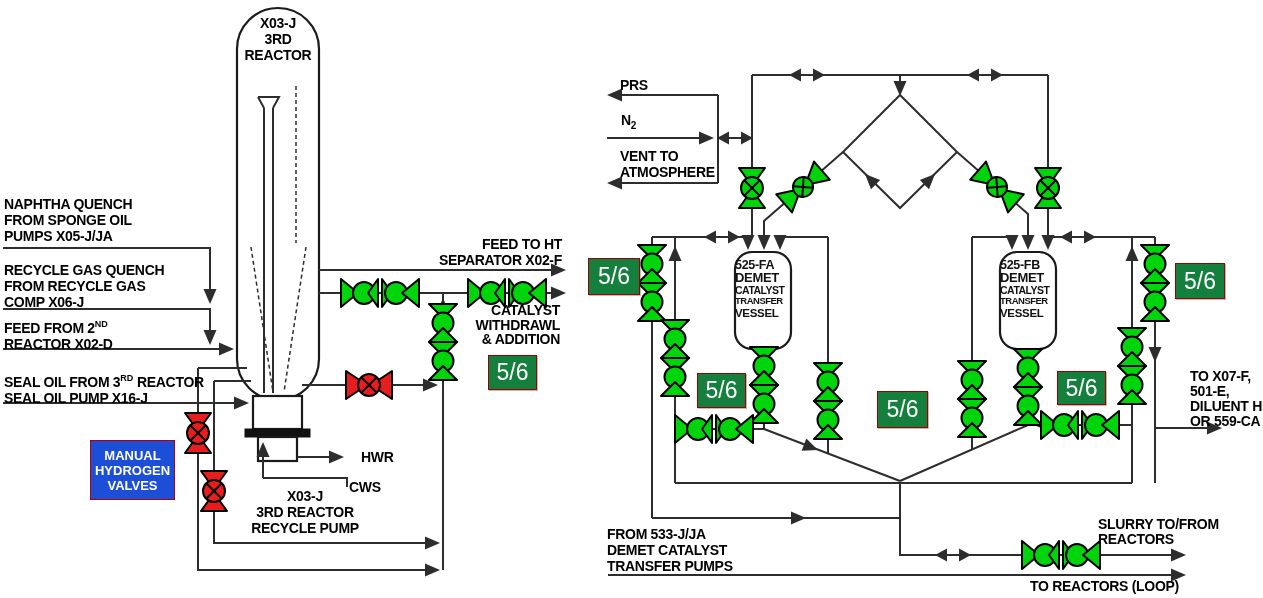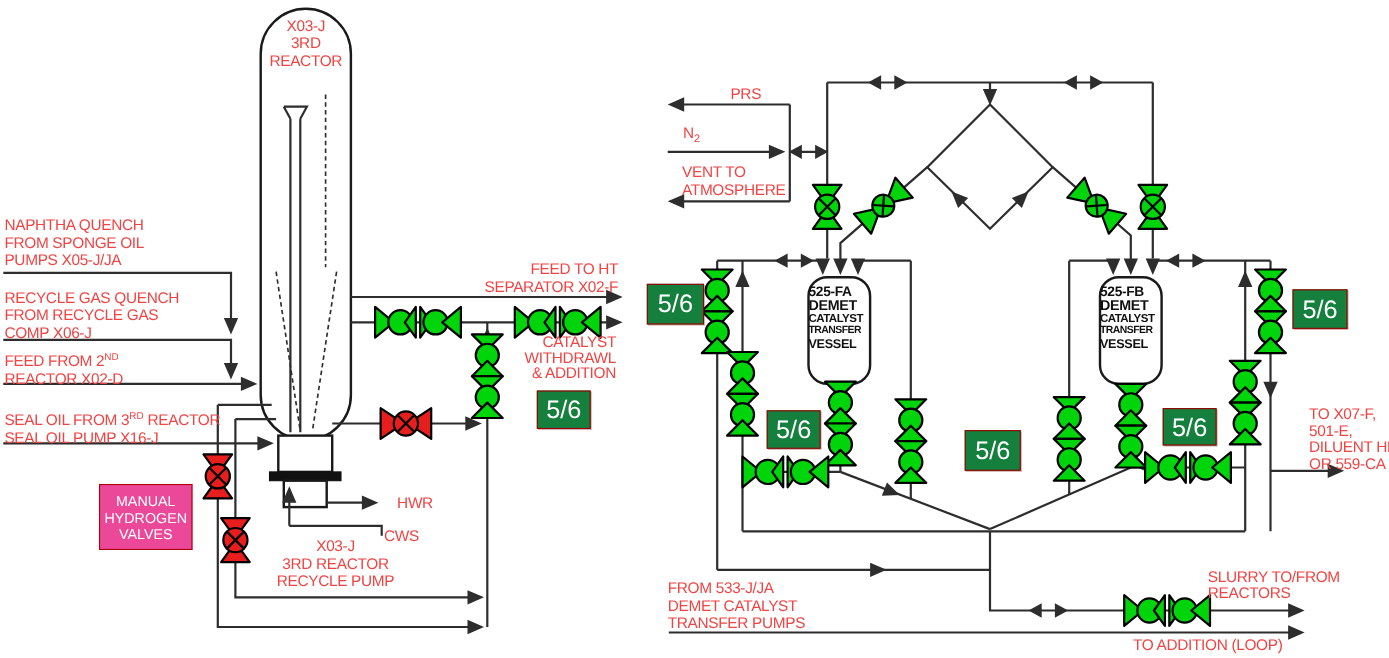--- a/index.html
+++ b/index.html
@@ -6,32 +6,32 @@
   .canvas{position:relative;width:1263px;height:598px;background:#fff;overflow:hidden;
           font-family:"Liberation Sans",sans-serif;color:#111;}
   svg{position:absolute;left:0;top:0;}
   .ln{fill:none;stroke:#2d2d2d;stroke-width:2;}
   .dash{fill:none;stroke:#2d2d2d;stroke-width:1.5;stroke-dasharray:4 3;}
   .vsl{fill:#fff;stroke:#1a1a1a;stroke-width:2.2;}
   .blk{fill:#111;stroke:#111;}
   .vg{fill:#00d40a;}
   .vr{fill:#e81e1e;}
   .ar{fill:#2d2d2d;stroke:none;}
-  .lbl{position:absolute;white-space:pre-line;font-weight:400;font-size:14px;
-       line-height:16px;letter-spacing:-0.3px;color:#ef4444;}
+  .lbl{position:absolute;white-space:pre-line;font-weight:700;font-size:14px;
+       line-height:16px;letter-spacing:-0.3px;color:#000000;}
   .lbl sup{font-size:9px;letter-spacing:0;}
   .lbl sub{font-size:10px;letter-spacing:0;}
   .ctr{text-align:center;}
   .rgt{text-align:right;}
   .badge{position:absolute;background:#15803d;border:1.5px solid #990000;
          color:#fff;display:flex;align-items:center;justify-content:center;
          font-size:23px;font-weight:500;box-shadow:1px 1px 0 rgba(120,0,0,.3);}
-  .redbox{position:absolute;background:#ec4899;color:#fff;display:flex;align-items:center;
+  .redbox{position:absolute;background:#1d4ed8;color:#fff;display:flex;align-items:center;
           justify-content:center;text-align:center;font-size:13px;line-height:15px;
-          font-weight:400;white-space:pre-line;border:1px solid #b00000;}
+          font-weight:700;white-space:pre-line;border:1px solid #b00000;}
   .vessel-text{position:absolute;text-align:left;font-weight:700;color:#111;}
   .vessel-text .t1{font-size:12.5px;line-height:13px;letter-spacing:-0.3px;}
   .vessel-text .t2{font-size:13px;line-height:12.5px;letter-spacing:-0.3px;}
   .vessel-text .t3{font-size:10.5px;line-height:11.5px;letter-spacing:-0.5px;}
   .vessel-text .t4{font-size:9.5px;line-height:10.5px;letter-spacing:-0.5px;}
   .vessel-text .t5{font-size:11.5px;line-height:13px;letter-spacing:-0.3px;}
 </style>
 </head>
 <body>
 
@@ -252,21 +252,21 @@
 
 <div class="badge" style="left:488px;top:355px;width:47px;height:33px;">5/6</div>
 
 <div class="lbl" style="left:349px;top:449px;padding-left:12px;">HWR</div>
 <div class="lbl" style="left:349px;top:479px;">CWS</div>
 
 <div class="lbl ctr" style="left:230px;top:488px;width:150px;">X03-J
 3RD REACTOR
 RECYCLE PUMP</div>
 
-<div class="lbl" style="left:620px;top:77px;margin-left:44px;">PRS</div>
+<div class="lbl" style="left:620px;top:77px;">PRS</div>
 <div class="lbl" style="left:621px;top:112px;"><span>N</span><sub>2</sub></div>
 <div class="lbl" style="left:620px;top:148px;width:120px;">VENT TO
 ATMOSPHERE</div>
 
 <div class="vessel-text" style="left:735px;top:259px;width:56px;">
   <div class="t1">525-FA</div>
   <div class="t2">DEMET</div>
   <div class="t3">CATALYST</div>
   <div class="t4">TRANSFER</div>
   <div class="t5">VESSEL</div>
@@ -288,15 +288,15 @@
 <div class="lbl" style="left:1162px;top:369px;width:100px;line-height:15px;margin-left:28px;">TO X07-F,
 501-E,
 DILUENT HRD
 OR 559-CA</div>
 
 <div class="lbl" style="left:607px;top:526px;width:160px;">FROM 533-J/JA
 DEMET CATALYST
 TRANSFER PUMPS</div>
 <div class="lbl" style="left:1098px;top:517px;width:130px;line-height:15px;">SLURRY TO/FROM
 REACTORS</div>
-<div class="lbl" style="left:1030px;top:578px;width:170px;">TO ADDITION (LOOP)</div>
+<div class="lbl" style="left:1030px;top:578px;width:170px;">TO REACTORS (LOOP)</div>
 
 </div>
 
 </body></html>

